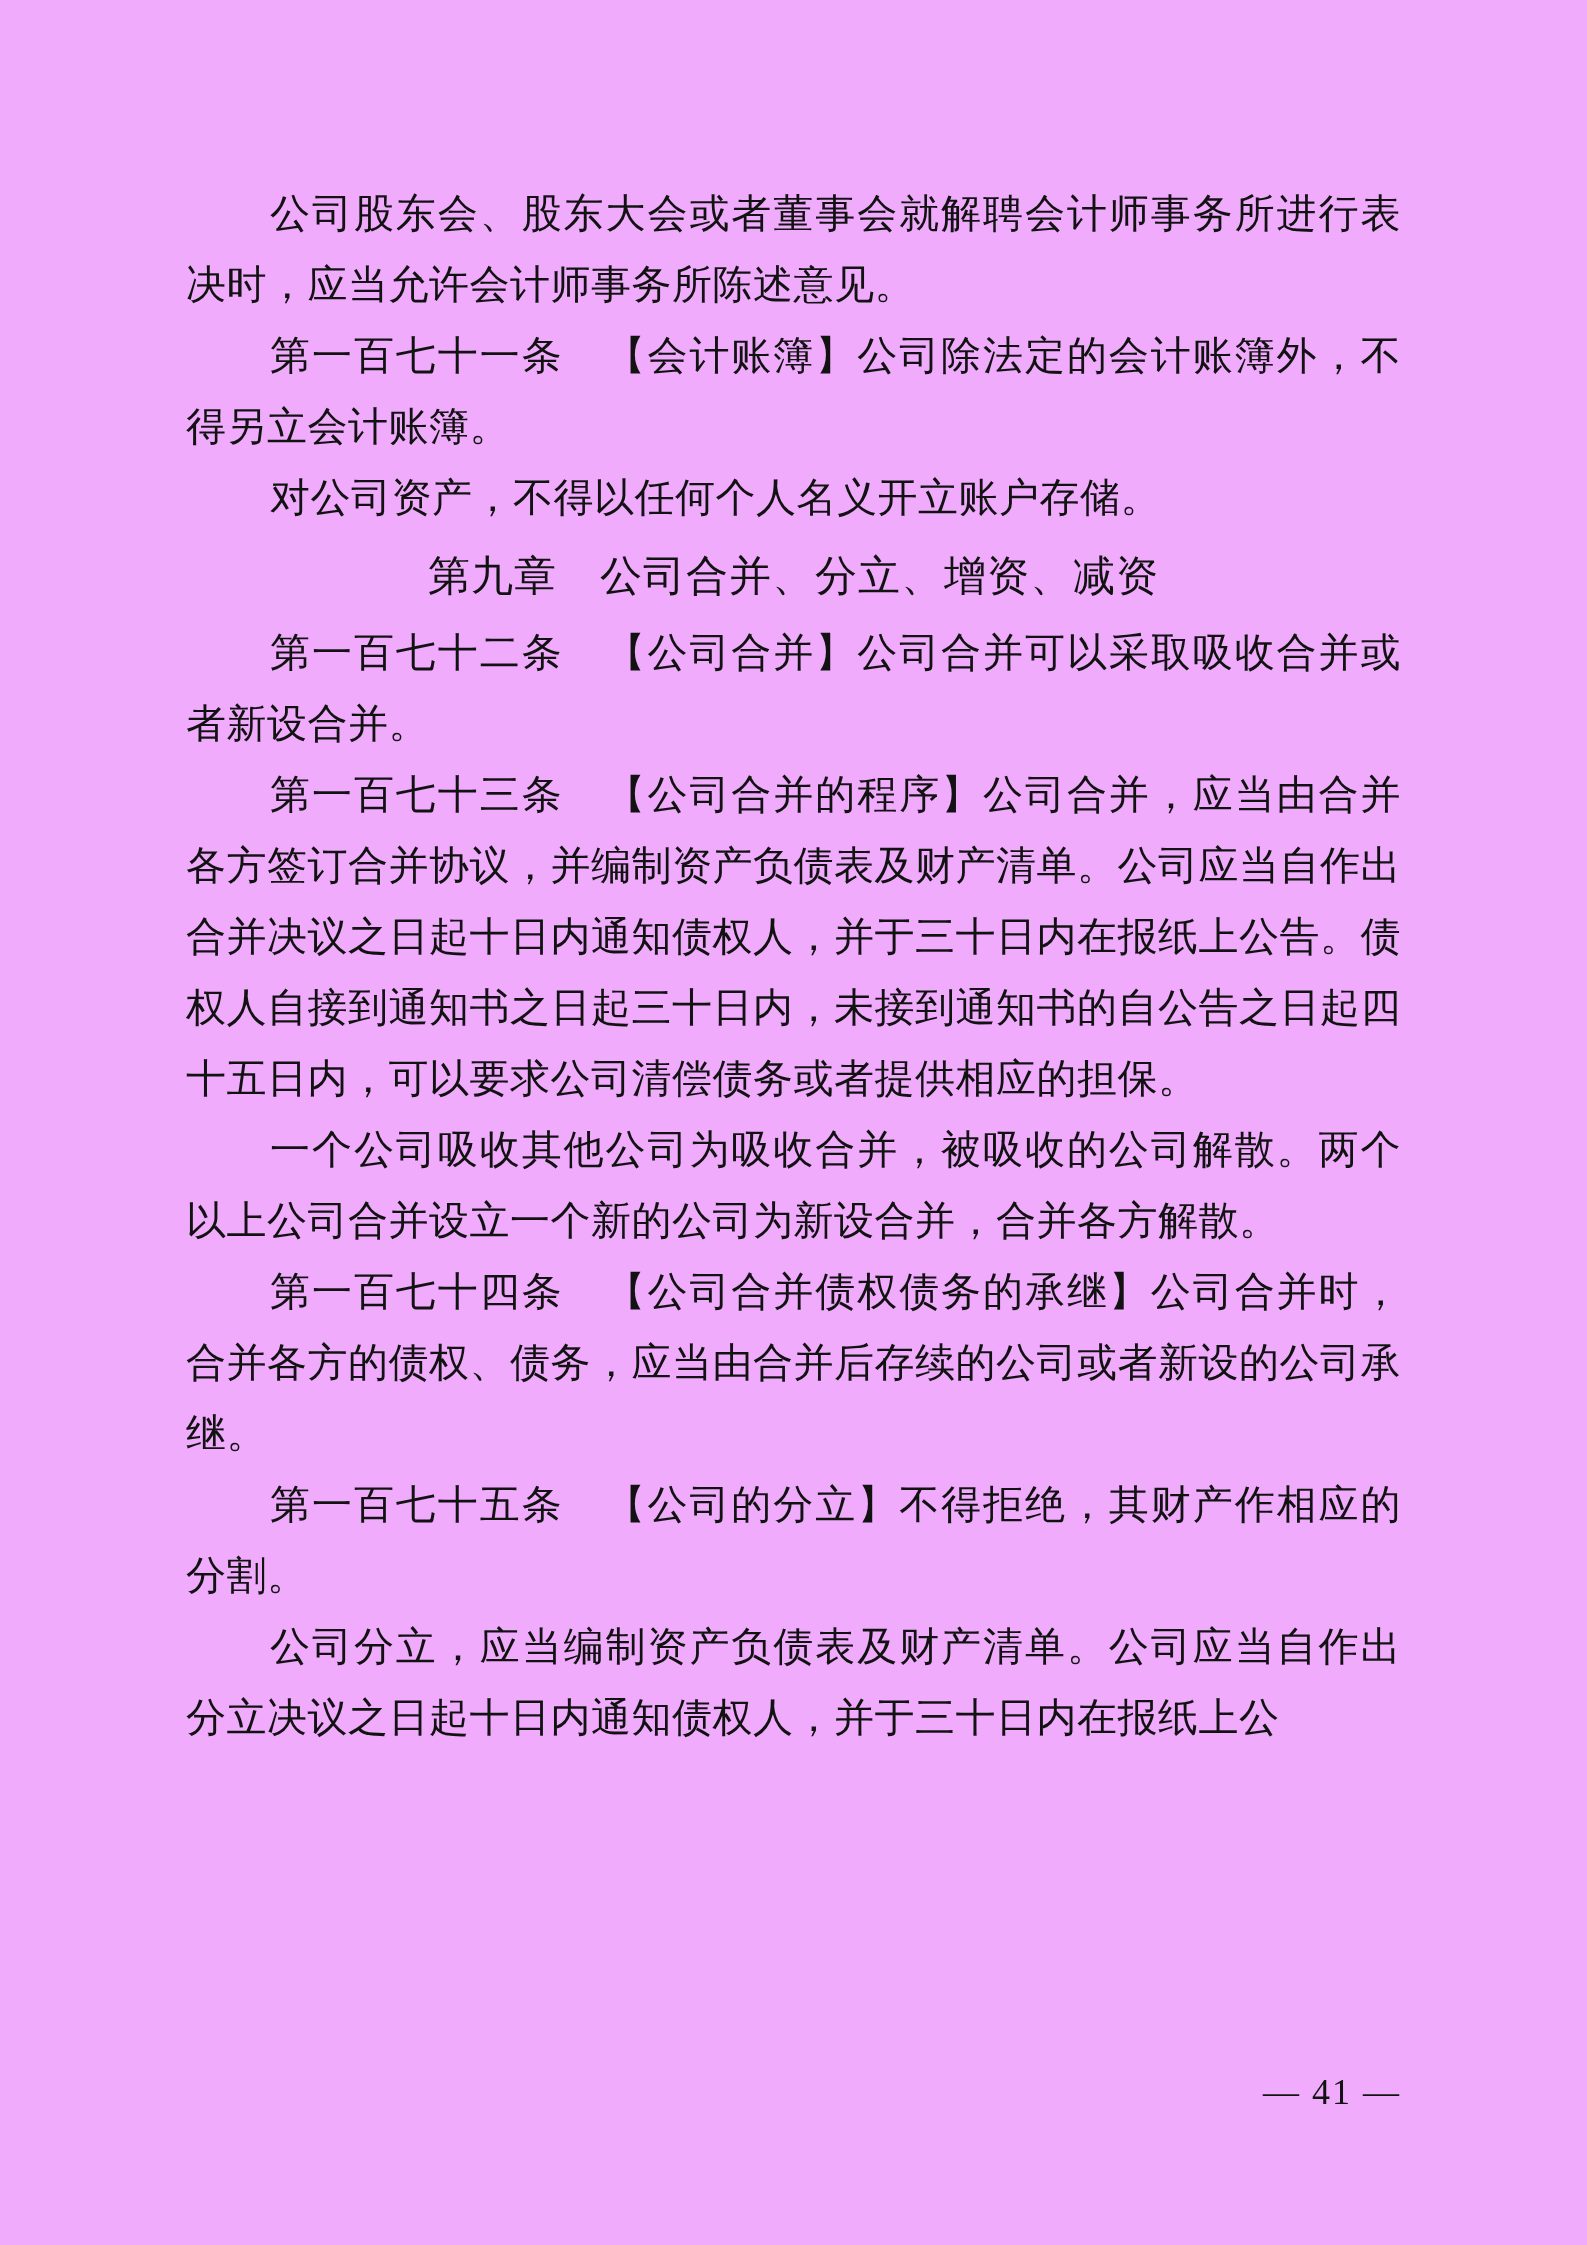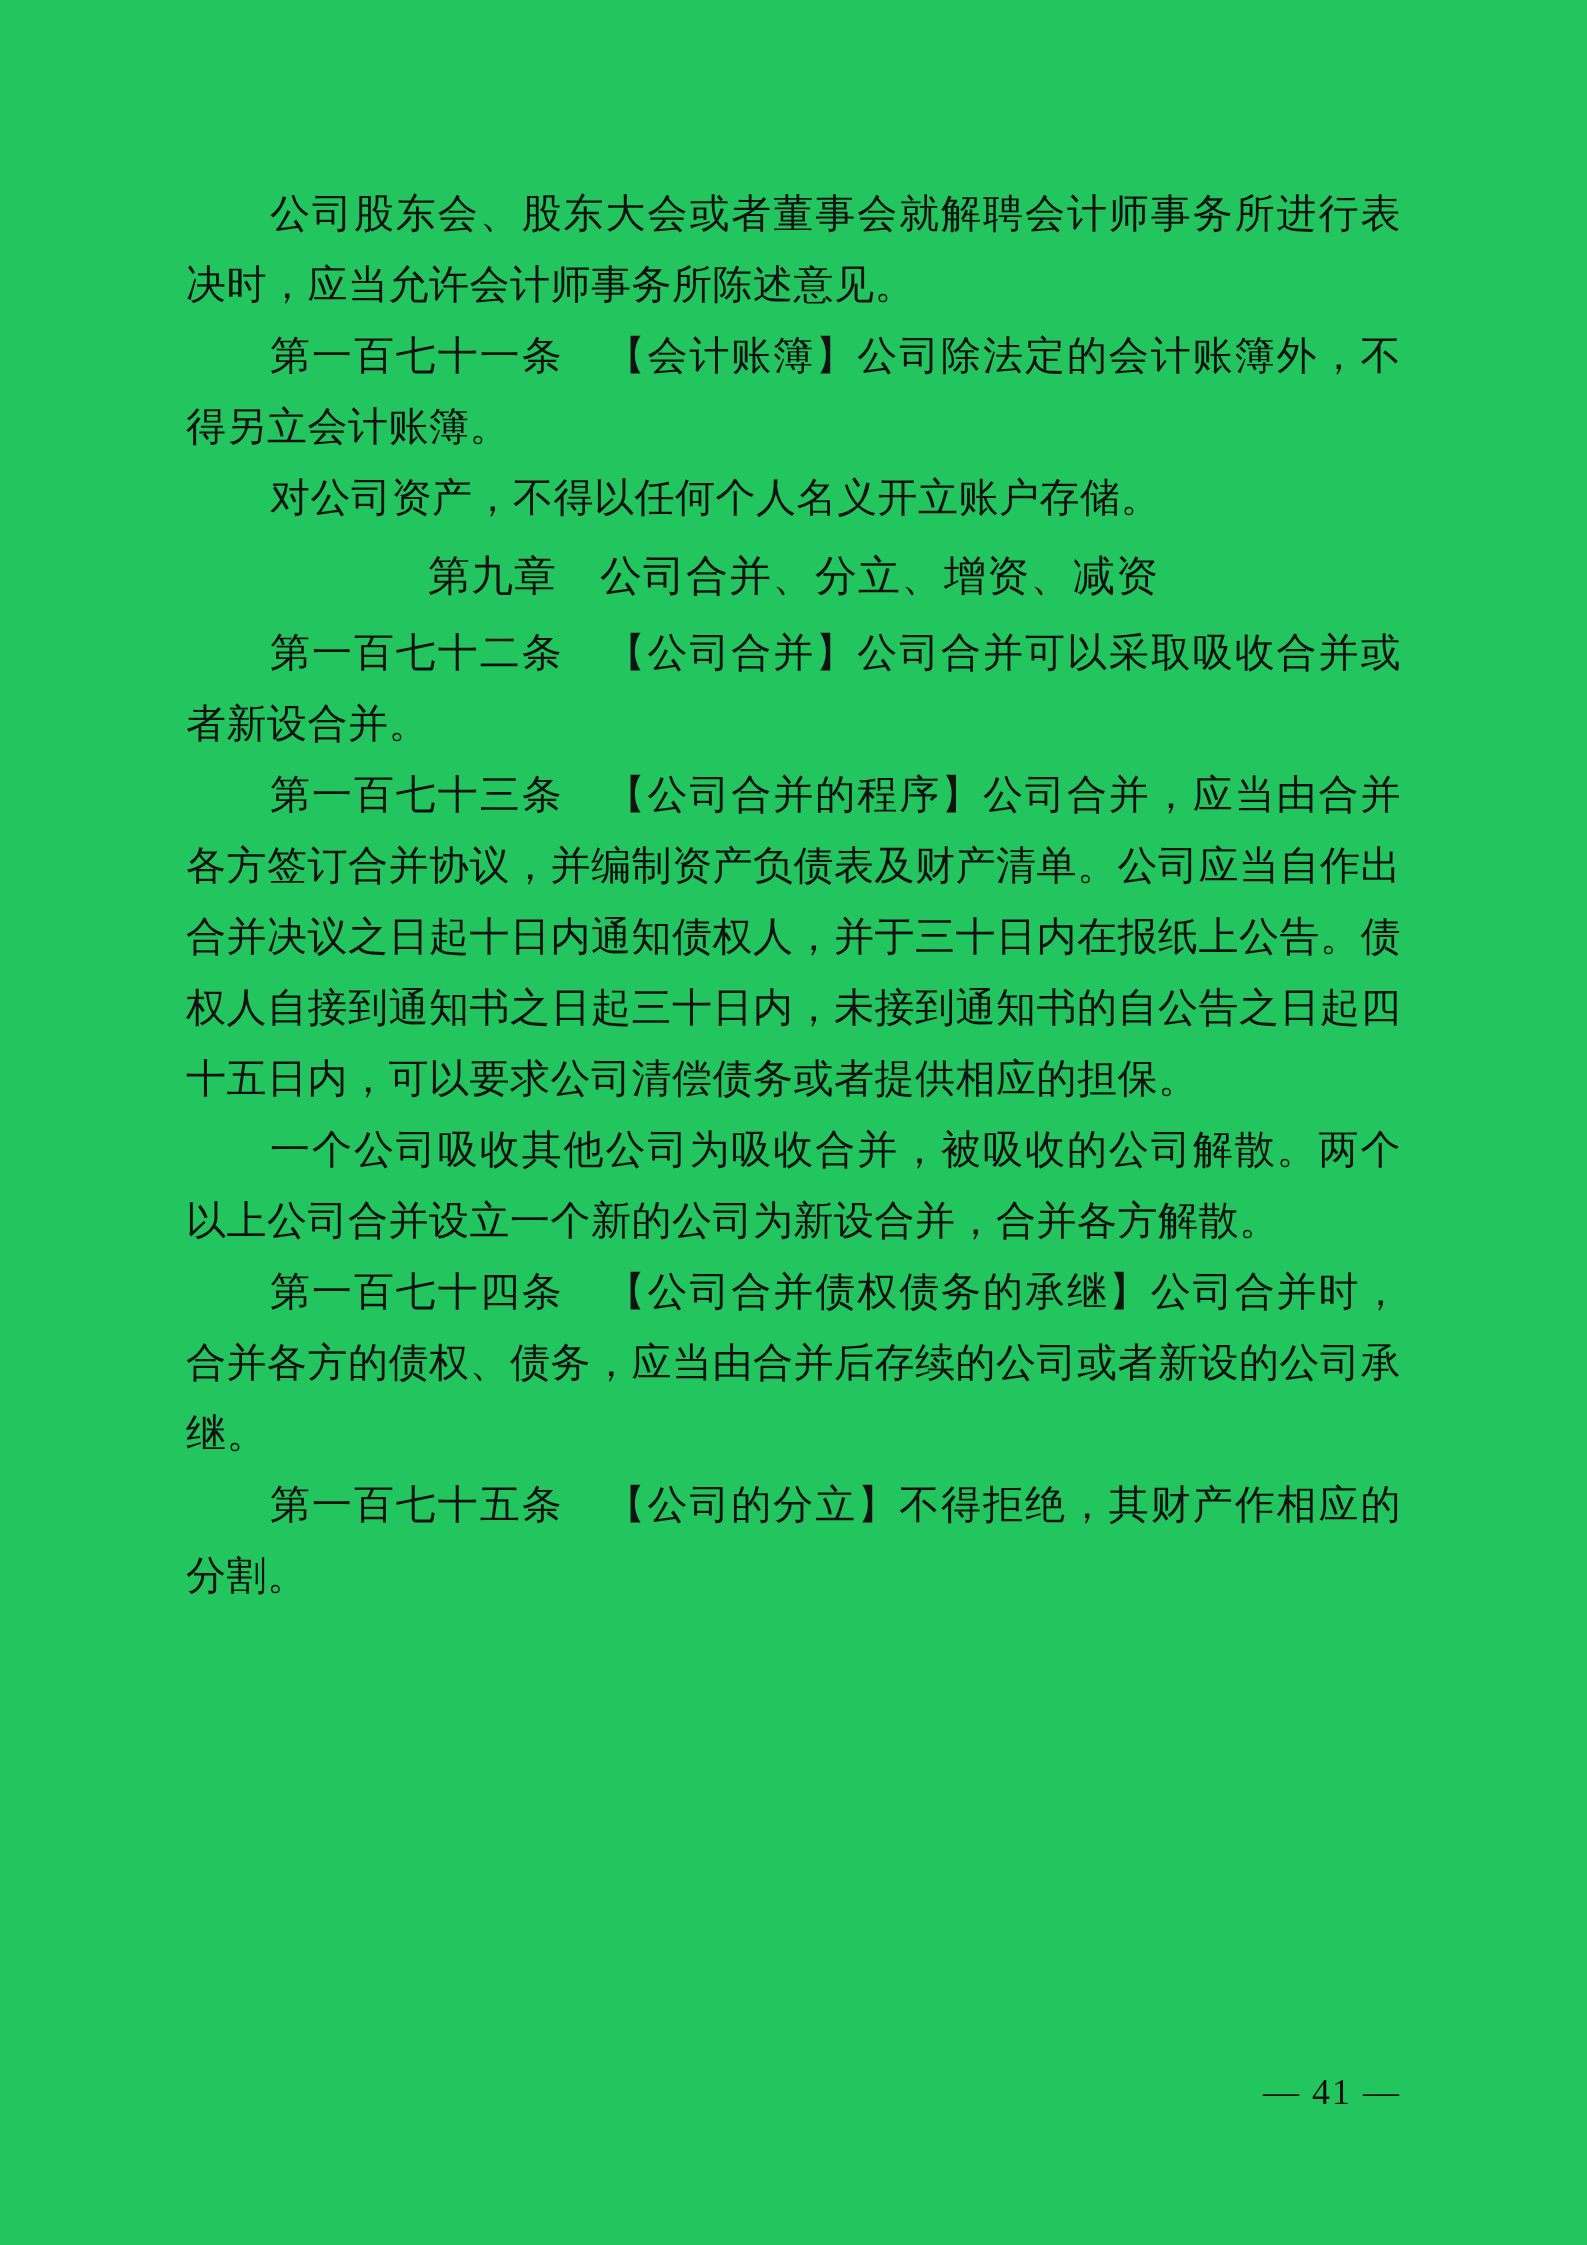--- a/index.html
+++ b/index.html
@@ -4,21 +4,21 @@
 <style>
   html, body {
     margin: 0;
     padding: 0;
     background: #ffffff;
   }
   .page {
     position: relative;
     width: 1587px;
     height: 2245px;
-    background: #22c55e;
+    background: #f0abfc;
     box-sizing: border-box;
     font-family: "Liberation Serif", "DejaVu Serif", serif;
     color: #121212;
     overflow: hidden;
     padding-left: 28px;
   }
   .content {
     position: absolute;
     left: 186px;
     top: 178px;
@@ -71,17 +71,18 @@
     <p class="para">第一百七十二条　【公司合并】公司合并可以采取吸收合并或者新设合并。</p>
 
     <p class="para">第一百七十三条　【公司合并的程序】公司合并，应当由合并各方签订合并协议，并编制资产负债表及财产清单。公司应当自作出合并决议之日起十日内通知债权人，并于三十日内在报纸上公告。债权人自接到通知书之日起三十日内，未接到通知书的自公告之日起四十五日内，可以要求公司清偿债务或者提供相应的担保。</p>
 
     <p class="para">一个公司吸收其他公司为吸收合并，被吸收的公司解散。两个以上公司合并设立一个新的公司为新设合并，合并各方解散。</p>
 
     <p class="para">第一百七十四条　【公司合并债权债务的承继】公司合并时，合并各方的债权、债务，应当由合并后存续的公司或者新设的公司承继。</p>
 
     <p class="para">第一百七十五条　【公司的分立】不得拒绝，其财产作相应的分割。</p>
 
+    <p class="para">公司分立，应当编制资产负债表及财产清单。公司应当自作出分立决议之日起十日内通知债权人，并于三十日内在报纸上公</p>
 
   </div>
 
   <div class="page-number">— 41 —</div>
 </div>
 
 </body></html>

